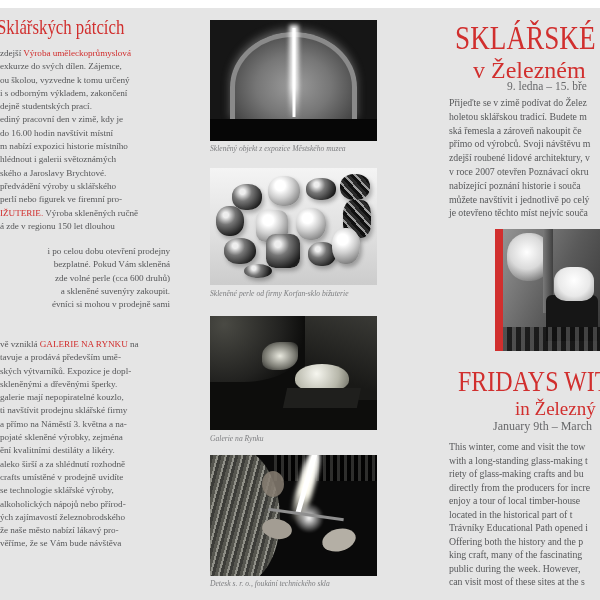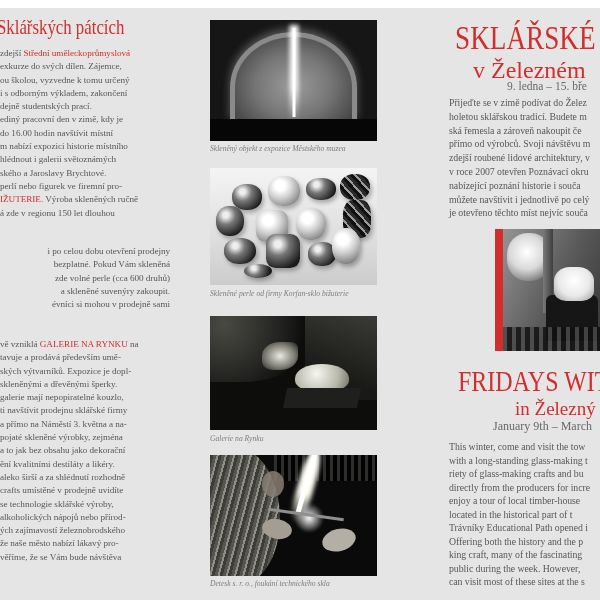--- a/index.html
+++ b/index.html
@@ -97,51 +97,51 @@
   .date-en{position:absolute;left:493px;top:411px;font-size:12px;white-space:nowrap;color:var(--date);}
 </style>
 </head>
 <body>
 
 <div id="page">
 
   <div>
     <div class="h-left">Sklářských pátcích</div>
     <div class="ltext blk1">
-        <div class="tline"><span>zdejší </span><span class="accent">Střední uměleckoprůmyslová</span></div>
+        <div class="tline"><span>zdejší </span><span class="accent">Výroba uměleckoprůmyslová</span></div>
         <div class="tline">exkurze do svých dílen. Zájemce,</div>
         <div class="tline">ou školou, vyzvedne k tomu určený</div>
         <div class="tline">i s odborným výkladem, zakončení</div>
         <div class="tline">dejně studentských prací.</div>
         <div class="tline">ediný pracovní den v zimě, kdy je</div>
         <div class="tline">do 16.00 hodin navštívit místní</div>
         <div class="tline">m nabízí expozici historie místního</div>
         <div class="tline">hlédnout i galerii světoznámých</div>
         <div class="tline">ského a Jaroslavy Brychtové.</div>
+        <div class="tline">předvádění výroby u sklářského</div>
         <div class="tline">perlí nebo figurek ve firemní pro-</div>
         <div class="tline"><span class="accent">IŽUTERIE.</span><span> Výroba skleněných ručně</span></div>
         <div class="tline">á zde v regionu 150 let dlouhou</div>
       </div>
     <div class="ltext blk2">
         <div class="tline">i po celou dobu otevření prodejny</div>
         <div class="tline">bezplatné. Pokud Vám skleněná</div>
         <div class="tline">zde volné perle (cca 600 druhů)</div>
         <div class="tline">a skleněné suvenýry zakoupit.</div>
         <div class="tline">évníci si mohou v prodejně sami</div>
       </div>
     <div class="ltext blk3">
         <div class="tline"><span>vě vzniklá </span><span class="accent">GALERIE NA RYNKU</span><span> na</span></div>
         <div class="tline">tavuje a prodává především umě-</div>
         <div class="tline">ských výtvarníků. Expozice je dopl-</div>
         <div class="tline">skleněnými a dřevěnými šperky.</div>
         <div class="tline">galerie mají nepopiratelné kouzlo,</div>
         <div class="tline">ti navštívit prodejnu sklářské firmy</div>
         <div class="tline">a přímo na Náměstí 3. května a na-</div>
         <div class="tline">pojaté skleněné výrobky, zejména</div>
-        <div class="tline">a to jak bez obsahu jako dekorační</div>
         <div class="tline">ění kvalitními destiláty a likéry.</div>
         <div class="tline">aleko širší a za shlédnutí rozhodně</div>
         <div class="tline">crafts umístěné v prodejně uvidíte</div>
         <div class="tline">se technologie sklářské výroby,</div>
         <div class="tline">alkoholických nápojů nebo přírod-</div>
         <div class="tline">ých zajímavostí železnobrodského</div>
         <div class="tline">že naše město nabízí lákavý pro-</div>
         <div class="tline">věříme, že se Vám bude návštěva</div>
       </div>
   </div>

